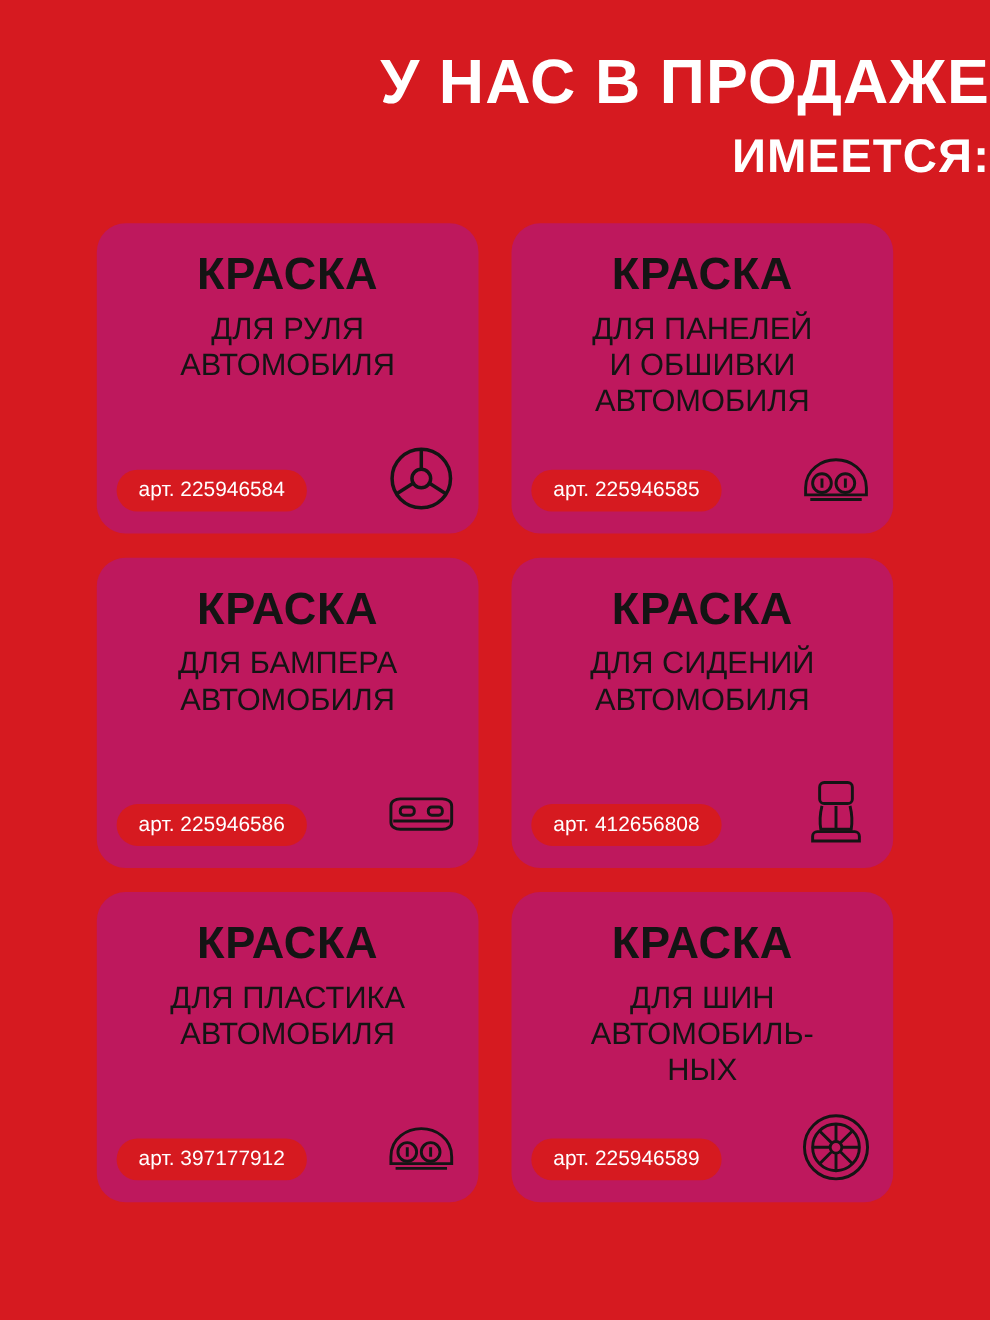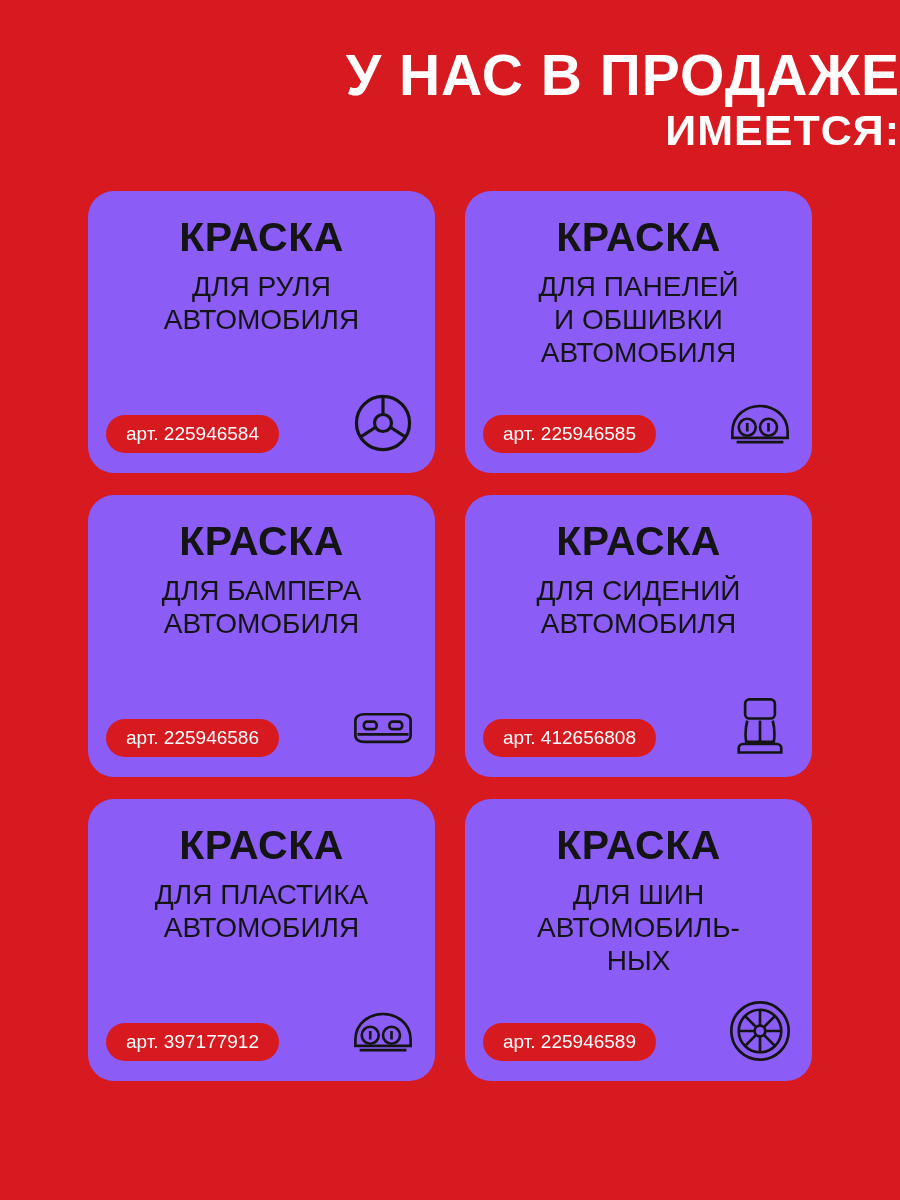--- a/index.html
+++ b/index.html
@@ -35,37 +35,38 @@
     letter-spacing: 1px;
     line-height: 1.05;
     text-transform: uppercase;
   }
   .heading-line2 {
     color: #ffffff;
     font-size: 43px;
     font-weight: bold;
     letter-spacing: 1px;
     line-height: 1.15;
+    margin-top: 12px;
     text-transform: uppercase;
   }
 
   
   .grid {
     margin-top: 36px;
     padding: 0 88px;
     display: grid;
     grid-template-columns: 1fr 1fr;
     grid-column-gap: 30px;
     grid-row-gap: 22px;
     box-sizing: border-box;
   }
 
   .card {
     position: relative;
-    background: #8b5cf6;
+    background: #be185d;
     border-radius: 26px;
     min-height: 282px;
     padding: 26px 18px 20px 18px;
     box-sizing: border-box;
     display: flex;
     flex-direction: column;
     align-items: center;
   }
 
   .card-title {

